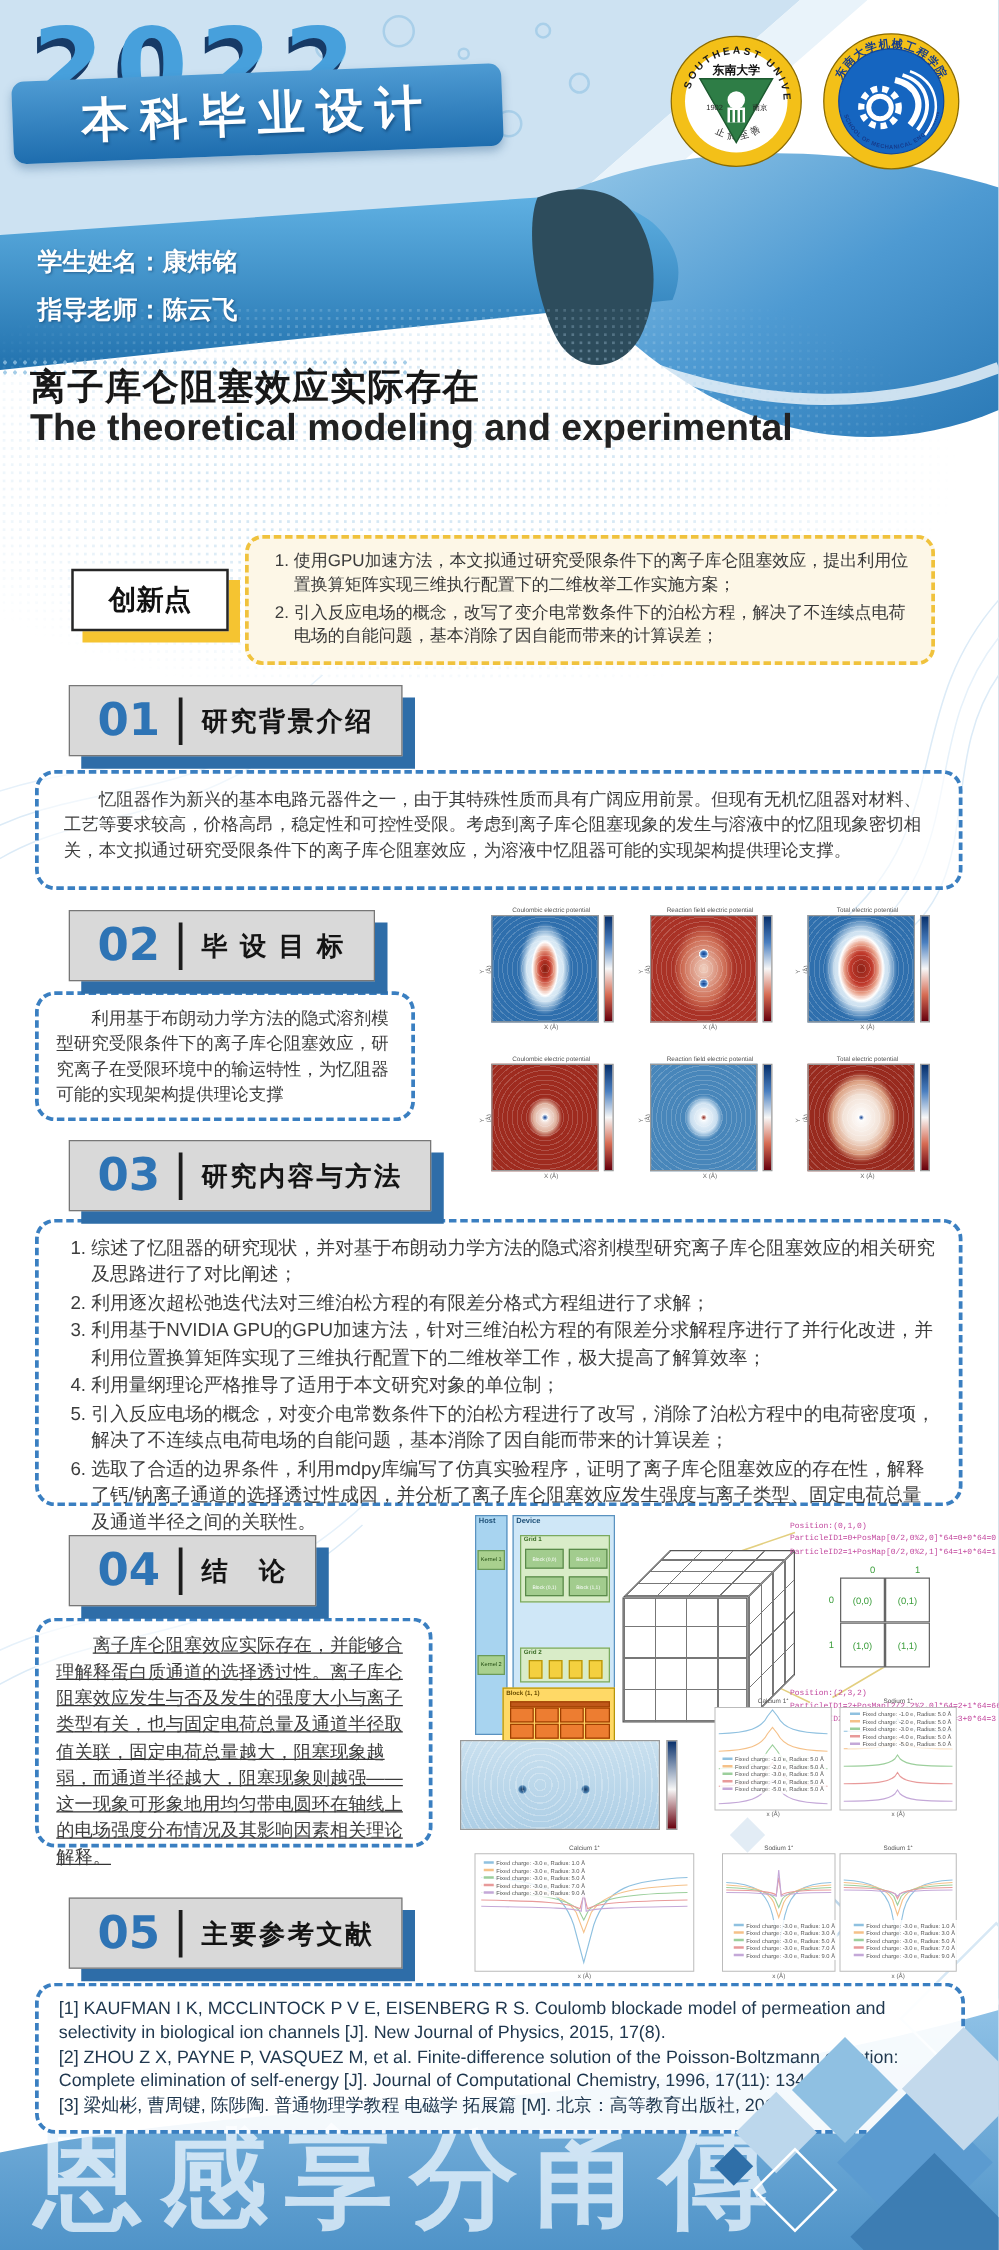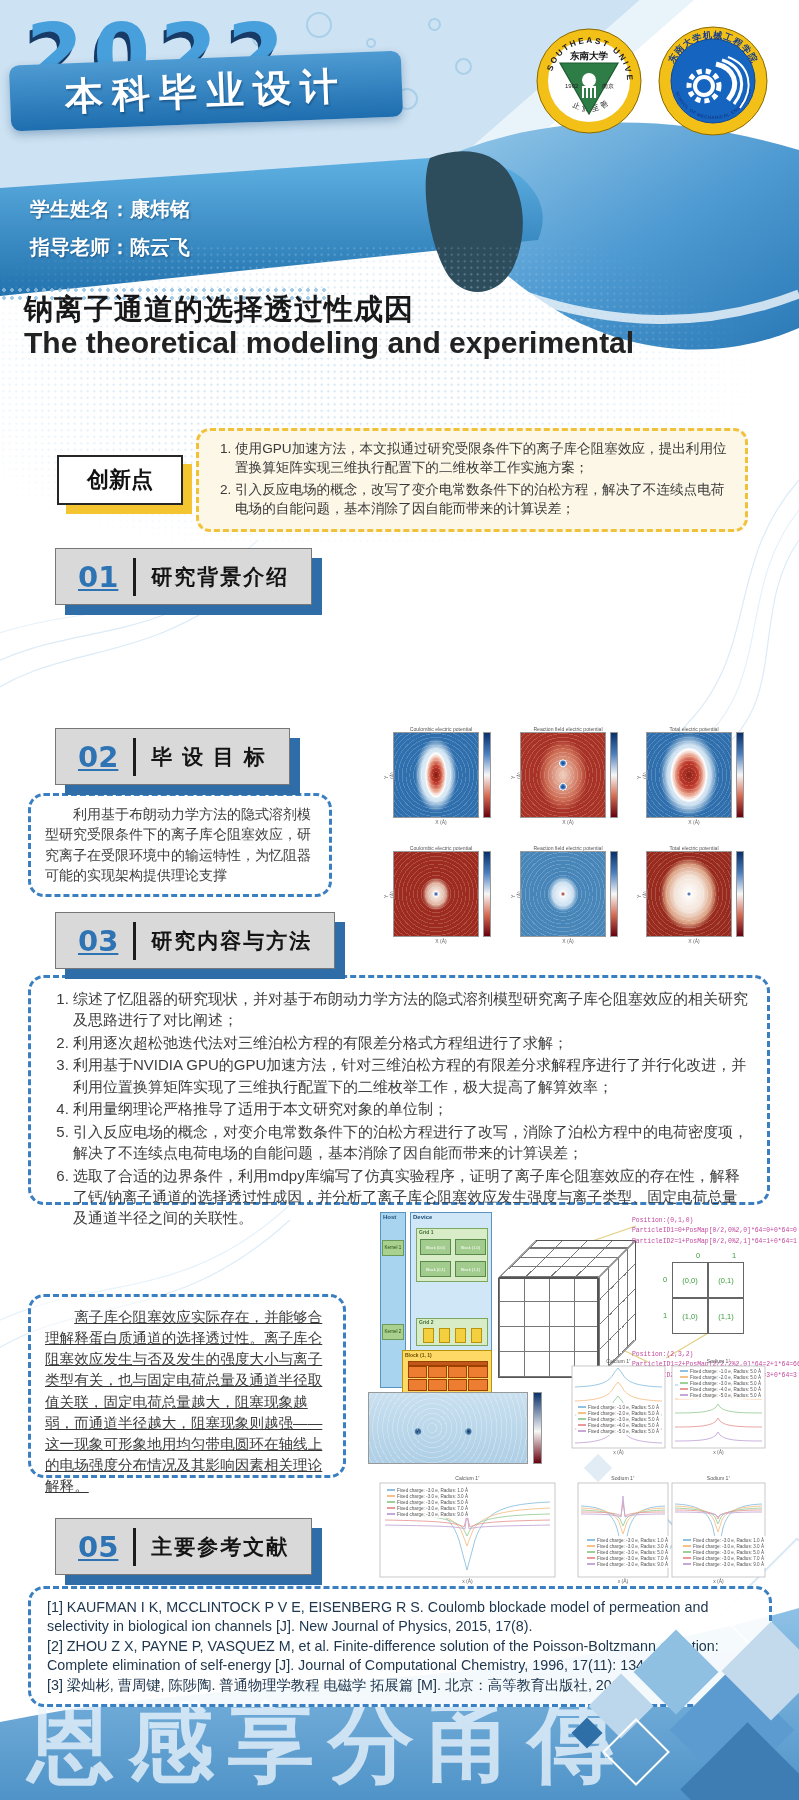--- a/index.html
+++ b/index.html
@@ -42,21 +42,21 @@
     box-shadow:9px 9px 0 #f5c431;display:flex;align-items:center;justify-content:center;
     font-size:22px;font-weight:bold;color:#111;z-index:6;}
   .innov-box{left:196px;top:428px;width:552px;height:104px;border:3px dashed #f0c23c;border-radius:14px;
     background:#fdf7e7;padding:8px 14px 8px 10px;z-index:5;}
   .innov-box ol{margin:0;padding-left:26px;font-size:13.6px;line-height:1.42;color:#3a3a3a;}
   .innov-box li{margin-bottom:2px;}
 
   
   .sec-hdr{display:inline-flex;align-items:center;background:#d9d9d9;border:1px solid #777;
     box-shadow:10px 10px 0 #2e6da8;padding:0 22px;height:57px;z-index:6;}
-  .sec-num{color:#2e74b5;font-size:29px;font-weight:bold;font-family:"DejaVu Sans",sans-serif;text-decoration:underline;}
+  .sec-num{color:#2e74b5;font-size:36px;font-weight:bold;font-family:"DejaVu Sans",sans-serif;}
   .sec-div{width:3px;height:38px;background:#1c1c1c;margin:0 15px;}
   .sec-title{font-size:21px;font-weight:bold;color:#141414;letter-spacing:2px;white-space:nowrap;}
 
   .dash-box{border:3px dashed #3a7fc1;border-radius:16px;background:rgba(255,255,255,.6);z-index:5;}
   .body-text{font-size:14px;line-height:1.46;color:#3d3d3d;text-indent:2em;}
 
   .s3-box ol{margin:0;padding-left:30px;font-size:15px;line-height:1.43;color:#3d3d3d;}
   .s3-box li{margin-bottom:1px;}
 
   
@@ -213,21 +213,21 @@
       <textPath href="#arcB2" startOffset="4%">SCHOOL OF MECHANICAL ENGINEERING OF SEU</textPath>
     </text>
     <circle cx="46" cy="60" r="15" fill="none" stroke="#ffffff" stroke-width="5" stroke-dasharray="5 4"></circle>
     <circle cx="46" cy="60" r="9" fill="none" stroke="#ffffff" stroke-width="4"></circle>
     <path d="M58,38 C76,42 83,58 70,74" stroke="#ffffff" stroke-width="5" fill="none"></path>
     <path d="M64,34 C84,40 90,60 76,78" stroke="#ffffff" stroke-width="3" fill="none"></path>
     <path d="M70,31 C92,39 97,62 82,82" stroke="#ffffff" stroke-width="2" fill="none"></path>
   </svg>
 
   <div class="abs map-dots"></div>
-  <div class="abs title-zh">钠离子通道的选择透过性成因</div>
+  <div class="abs title-zh">离子库仑阻塞效应实际存在</div>
   <div class="abs title-en">
     <div>The theoretical modeling and experimental</div>
   </div>
 
   <svg class="abs" style="left:0;top:520px;" width="260" height="200">
     <path d="M-20,180 C60,120 140,150 250,60" stroke="#dcebf7" fill="none" stroke-width="1.2"></path>
     <path d="M-20,150 C70,100 150,130 255,40" stroke="#dcebf7" fill="none" stroke-width="1.2"></path>
     <path d="M-20,120 C80,80 160,110 258,20" stroke="#e6f1fa" fill="none" stroke-width="1.2"></path>
   </svg>
   <svg class="abs" style="left:560px;top:470px;" width="239" height="280">
@@ -247,20 +247,23 @@
     <ol>
       <li>使用GPU加速方法，本文拟通过研究受限条件下的离子库仑阻塞效应，提出利用位置换算矩阵实现三维执行配置下的二维枚举工作实施方案；</li>
       <li>引入反应电场的概念，改写了变介电常数条件下的泊松方程，解决了不连续点电荷电场的自能问题，基本消除了因自能而带来的计算误差；</li>
     </ol>
   </div>
 
   <div class="abs sec-hdr" style="left:55px;top:548px;">
     <span class="sec-num">01</span>
     <span class="sec-div"></span>
     <span class="sec-title">研究背景介绍</span>
+  </div>
+  <div class="abs dash-box" style="left:28px;top:616px;width:742px;height:96px;padding:10px 20px;">
+    <div class="body-text">忆阻器作为新兴的基本电路元器件之一，由于其特殊性质而具有广阔应用前景。但现有无机忆阻器对材料、工艺等要求较高，价格高昂，稳定性和可控性受限。考虑到离子库仑阻塞现象的发生与溶液中的忆阻现象密切相关，本文拟通过研究受限条件下的离子库仑阻塞效应，为溶液中忆阻器可能的实现架构提供理论支撑。</div>
   </div>
 
   <div class="abs sec-hdr" style="left:55px;top:728px;text-align:center;">
     <span class="sec-num">02</span>
     <span class="sec-div"></span>
     <span class="sec-title">毕 设 目 标</span>
   </div>
   <div class="abs dash-box" style="left:28px;top:793px;width:304px;height:104px;padding:8px 14px;">
     <div class="body-text" style="font-size:14px;">利用基于布朗动力学方法的隐式溶剂模型研究受限条件下的离子库仑阻塞效应，研究离子在受限环境中的输运特性，为忆阻器可能的实现架构提供理论支撑</div>
   </div>
@@ -330,20 +333,25 @@
     <ol>
       <li>综述了忆阻器的研究现状，并对基于布朗动力学方法的隐式溶剂模型研究离子库仑阻塞效应的相关研究及思路进行了对比阐述；</li>
       <li>利用逐次超松弛迭代法对三维泊松方程的有限差分格式方程组进行了求解；</li>
       <li>利用基于NVIDIA GPU的GPU加速方法，针对三维泊松方程的有限差分求解程序进行了并行化改进，并利用位置换算矩阵实现了三维执行配置下的二维枚举工作，极大提高了解算效率；</li>
       <li>利用量纲理论严格推导了适用于本文研究对象的单位制；</li>
       <li>引入反应电场的概念，对变介电常数条件下的泊松方程进行了改写，消除了泊松方程中的电荷密度项，解决了不连续点电荷电场的自能问题，基本消除了因自能而带来的计算误差；</li>
       <li>选取了合适的边界条件，利用mdpy库编写了仿真实验程序，证明了离子库仑阻塞效应的存在性，解释了钙/钠离子通道的选择透过性成因，并分析了离子库仑阻塞效应发生强度与离子类型、固定电荷总量及通道半径之间的关联性。</li>
     </ol>
   </div>
 
+  <div class="abs sec-hdr" style="left:55px;top:1228px;">
+    <span class="sec-num">04</span>
+    <span class="sec-div"></span>
+    <span class="sec-title">结　论</span>
+  </div>
   <div class="abs dash-box" style="left:28px;top:1294px;width:318px;height:184px;padding:10px 14px;text-decoration:underline;">
     <div class="body-text" style="font-size:14.6px;line-height:1.45;">离子库仑阻塞效应实际存在，并能够合理解释蛋白质通道的选择透过性。离子库仑阻塞效应发生与否及发生的强度大小与离子类型有关，也与固定电荷总量及通道半径取值关联，固定电荷总量越大，阻塞现象越弱，而通道半径越大，阻塞现象则越强——这一现象可形象地用均匀带电圆环在轴线上的电场强度分布情况及其影响因素相关理论解释。</div>
   </div>
 
   <div class="abs cuda">
     <div class="panel" style="left:0;top:0;width:26px;height:176px;background:#a8d4f0;">
       <div class="lbl">Host</div>
     </div>
     <div class="panel" style="left:30px;top:0;width:82px;height:176px;background:#cfe7f7;">
       <div class="lbl">Device</div>

